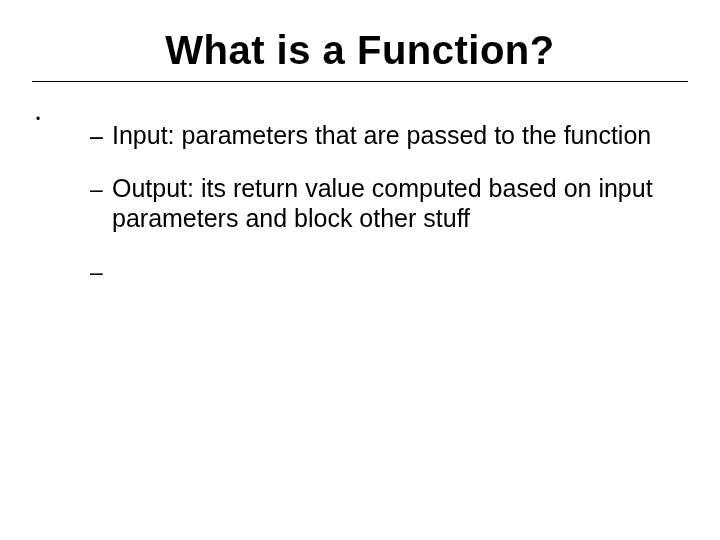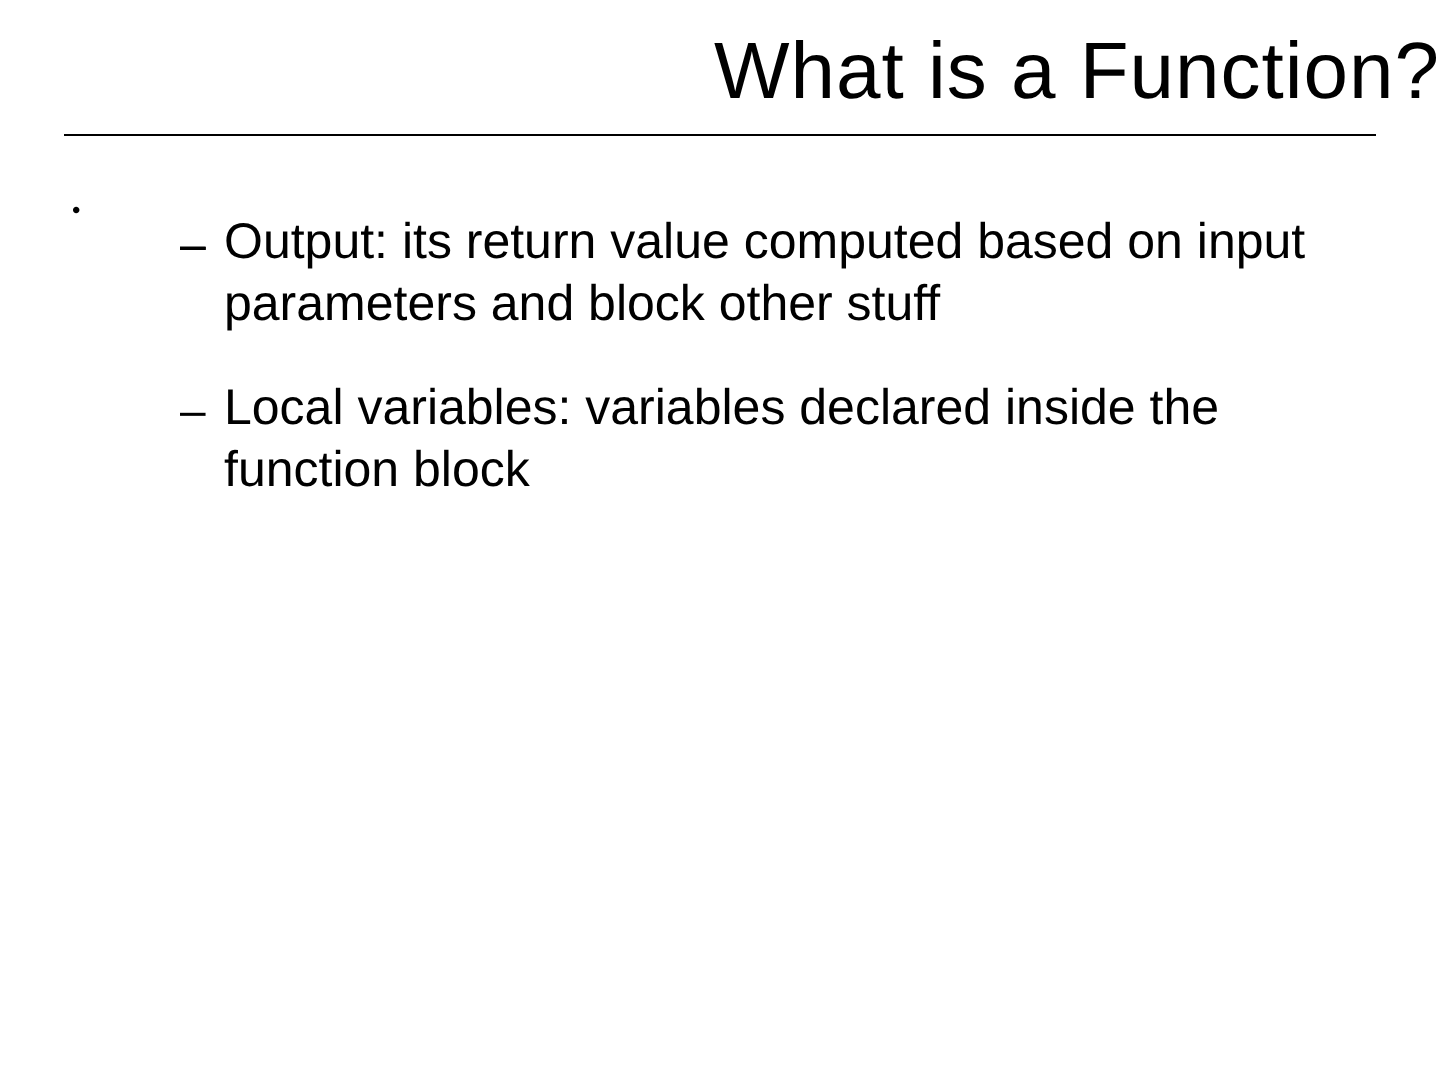--- a/index.html
+++ b/index.html
@@ -12,24 +12,24 @@
     color: #000000;
     overflow: hidden;
   }
   .slide {
     width: 720px;
     height: 540px;
     position: relative;
     box-sizing: border-box;
   }
   .title {
-    font-weight: normal;
+    font-weight: bold;
     font-size: 40px;
-    text-align: right;
-    padding-top: 14px;
+    text-align: center;
+    padding-top: 28px;
     padding-bottom: 6px;
     letter-spacing: 0.5px;
   }
   .rule {
     margin: 2px 32px 0 32px;
     border: none;
     border-top: 1px solid #000;
     height: 0;
   }
   .body {
@@ -78,28 +78,28 @@
     </div>
 
     <div class="level2-list">
 
       <div class="level2">
         <span class="level2-bullet">–</span>
       </div>
 
       <div class="level2">
         <span class="level2-bullet">–</span>
+        <span>Input:  parameters that are passed to the function</span>
       </div>
 
       <div class="level2">
         <span class="level2-bullet">–</span>
         <span>Output:  its return value computed based on input parameters and block other stuff</span>
       </div>
 
       <div class="level2" style="margin-bottom:0">
         <span class="level2-bullet">–</span>
-        <span>Local variables: variables declared inside the function block</span>
       </div>
 
     </div>
 
   </div>
 </div>
 
 </body></html>

